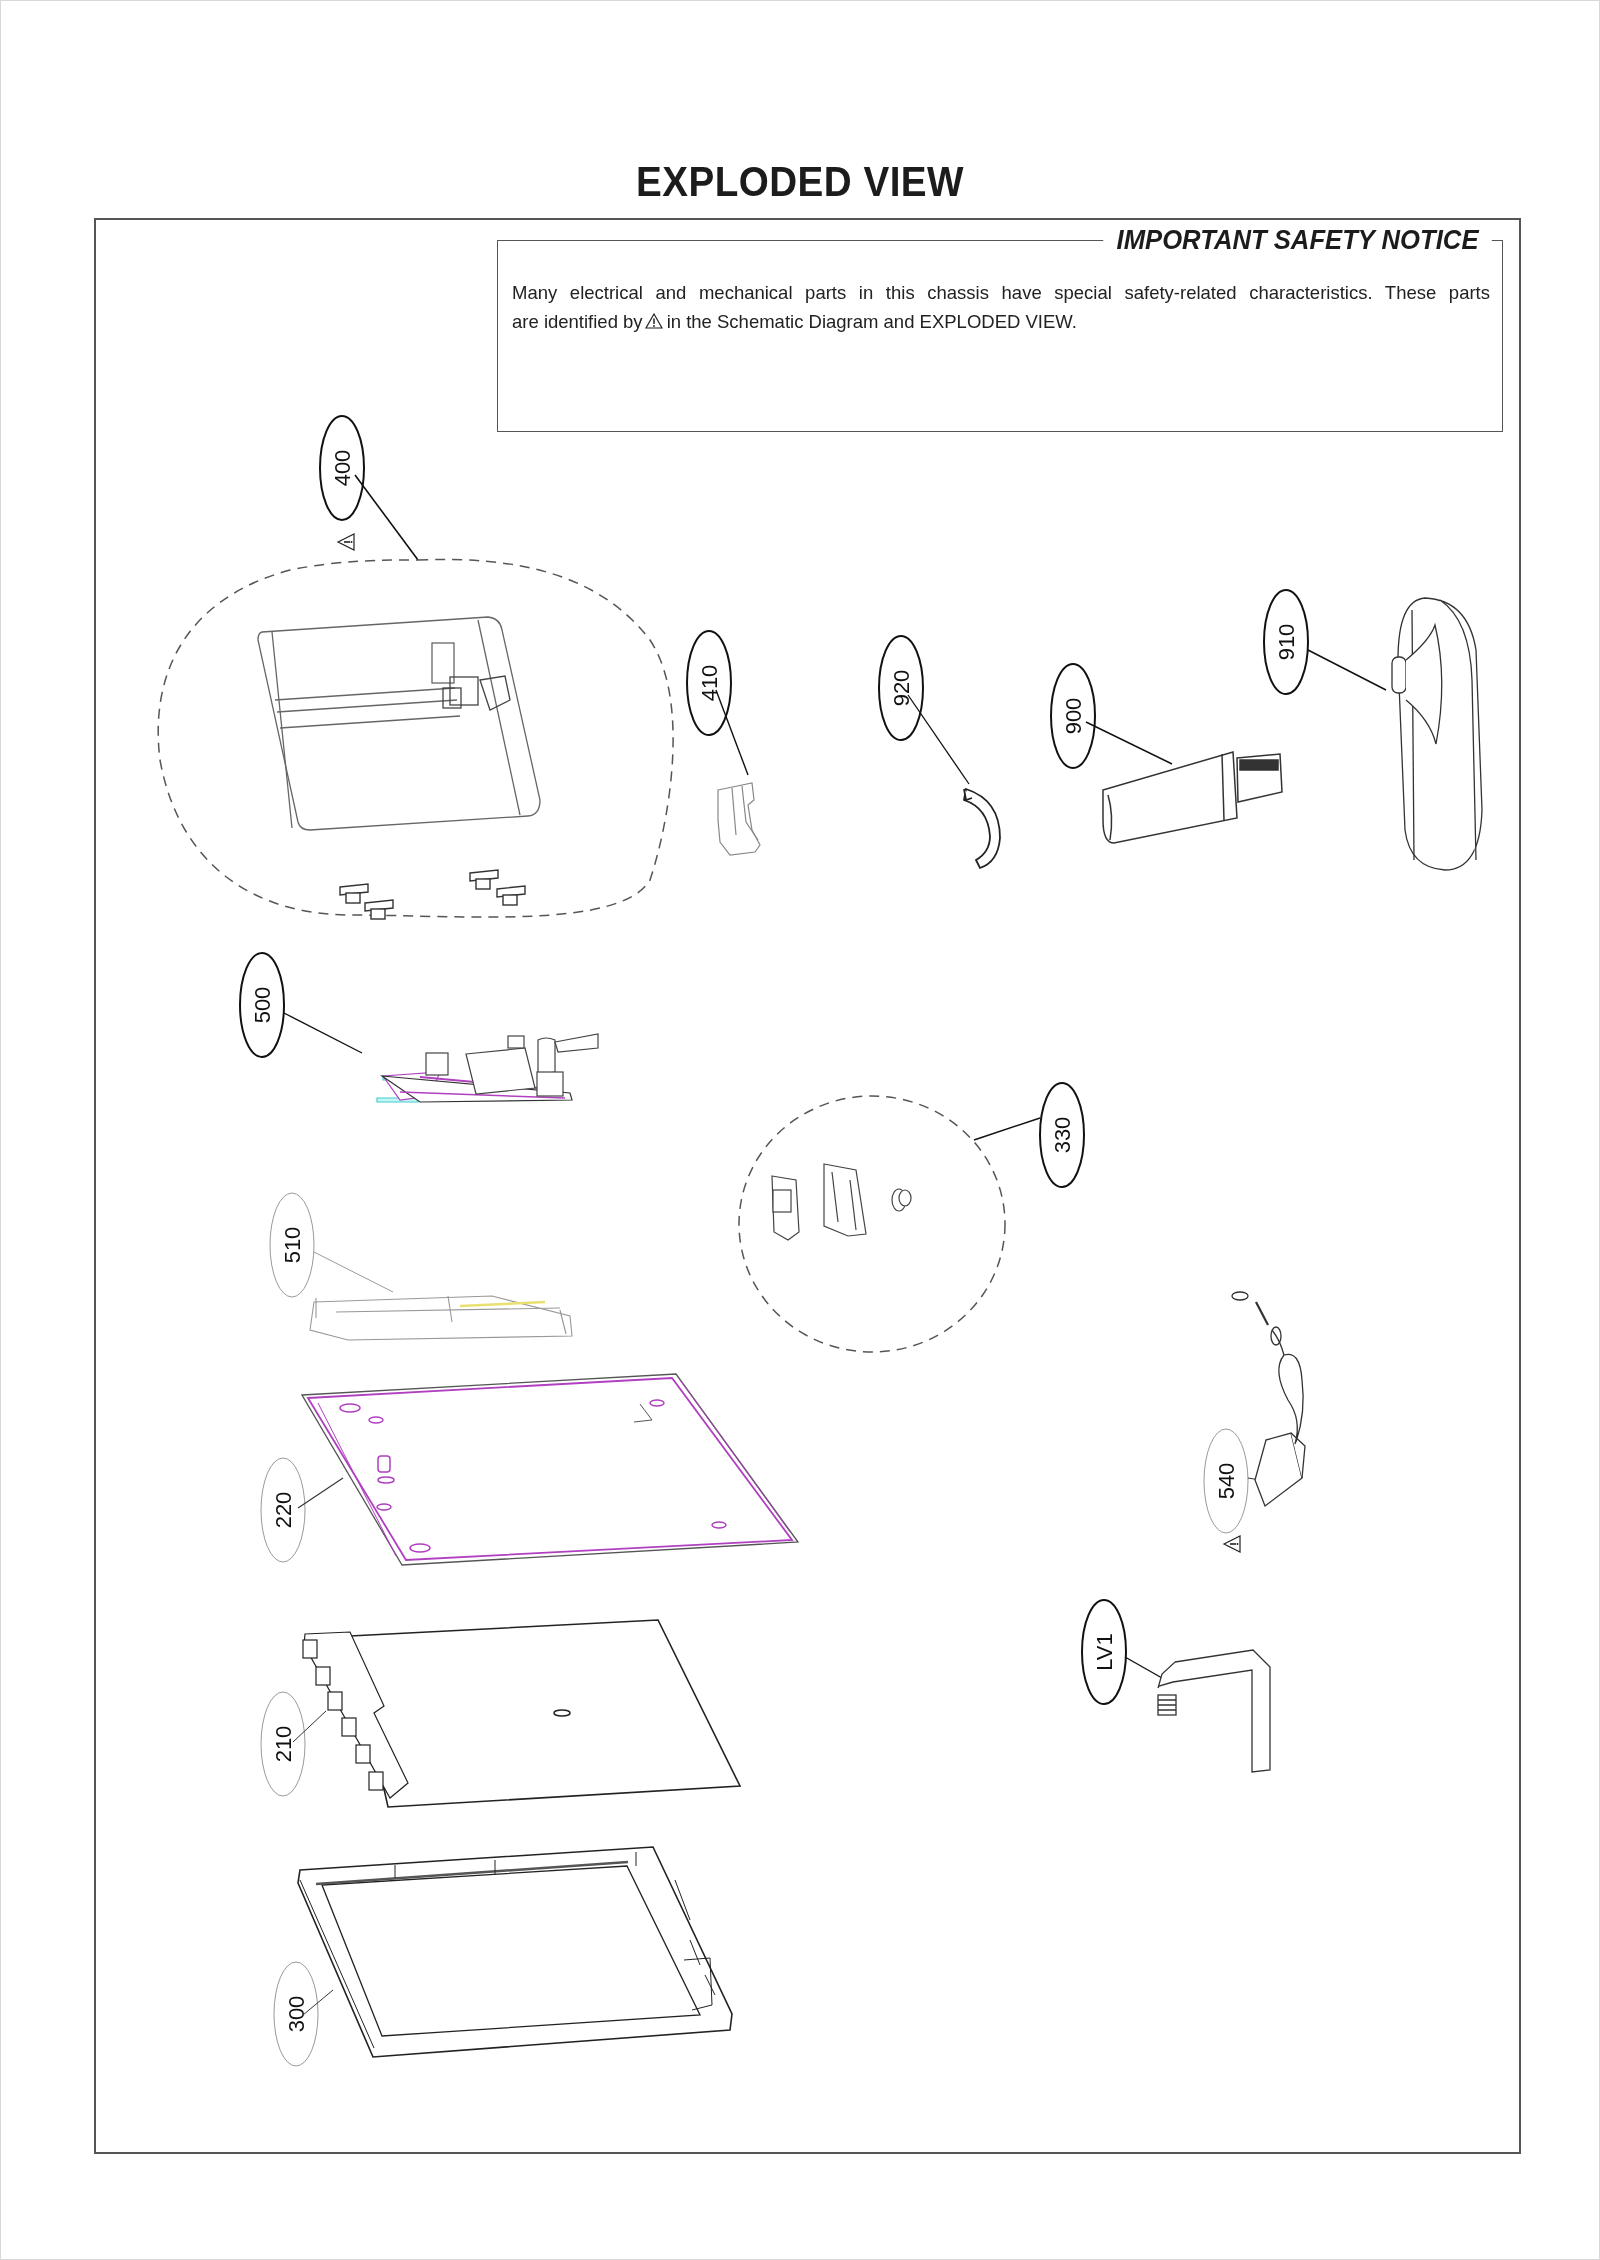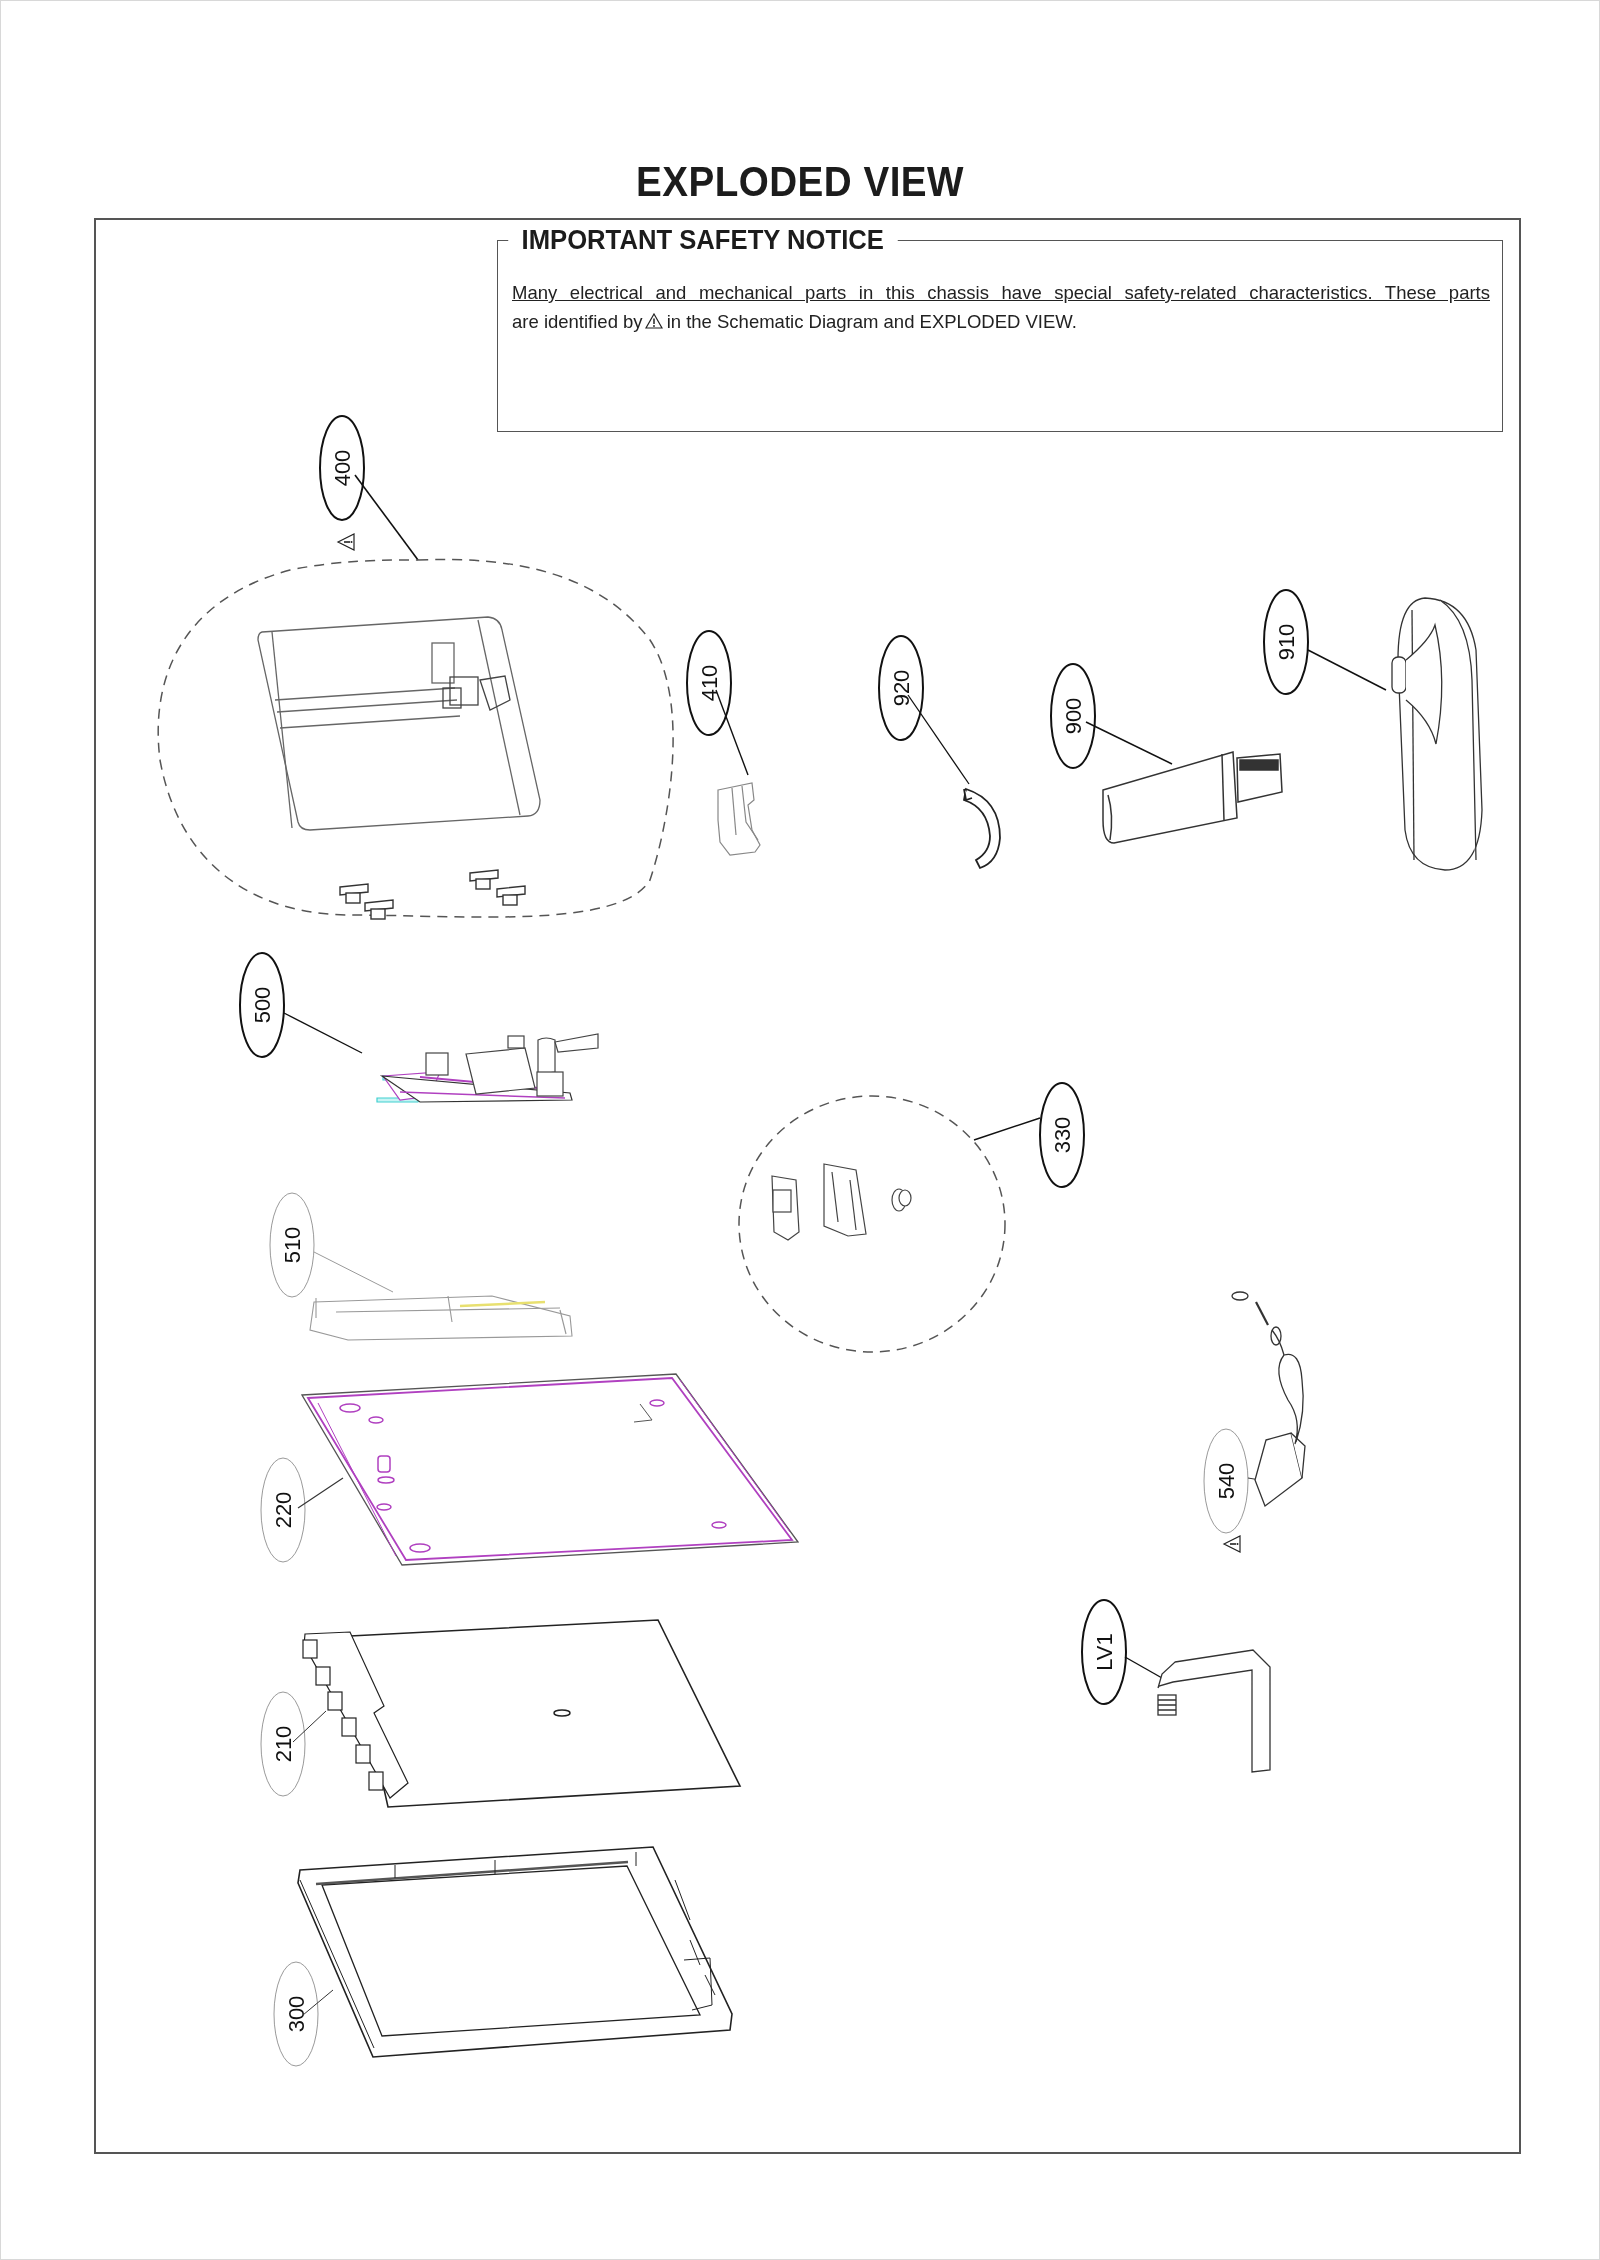--- a/index.html
+++ b/index.html
@@ -1,25 +1,25 @@
 <!DOCTYPE html>
 <html><head>
   <meta charset="utf-8">
   <style>
     html, body { margin: 0; padding: 0; background: #ffffff; }
     body { width: 1600px; height: 2260px; position: relative; overflow: hidden; font-family: "Liberation Sans", sans-serif; color: #1a1a1a; }
     .page-border { position: absolute; left: 0; top: 0; width: 1598px; height: 2258px; border: 1px solid #d8d8d8; }
     .page-title { position: absolute; left: 0; right: 0; top: 158px; text-align: center; font-size: 42px; font-weight: bold; letter-spacing: 0.5px; transform: scaleX(0.92); color: #1c1c1c; }
     .frame { position: absolute; left: 94px; top: 218px; width: 1423px; height: 1932px; border: 2px solid #555; }
     .notice { position: absolute; left: 497px; top: 240px; width: 1004px; height: 190px; border: 1.5px solid #555; }
-    .notice-title { position: absolute; top: -16px; left: 0; right: 0; text-align: left; }
+    .notice-title { position: absolute; top: -16px; left: 0; right: 0; text-align: right; font-style: italic; }
     .notice-title span { background: #fff; padding: 0 14px; font-size: 27px; font-weight: bold; transform: scaleX(0.95); display: inline-block; color: #1c1c1c; }
     .notice-body { position: absolute; left: 14px; right: 12px; top: 38px; font-size: 18.5px; line-height: 28.5px; color: #222; }
     .notice-body p { margin: 0; text-align: justify; text-align-last: left; }
-    .notice-body .just { text-align-last: justify; text-decoration: underline; }
+    .notice-body .just { text-align-last: justify; }
     .warn-inline { display: inline-block; width: 18px; height: 16px; vertical-align: -1px; margin: 0 4px 0 2px; }
     svg.drawing { position: absolute; left: 0; top: 0; }
     .callout-text { font-family: "Liberation Sans", sans-serif; font-size: 22px; fill: #111; }
   </style>
 </head>
 <body>
 
 <div class="page-border"></div>
 
 <div class="page-title">EXPLODED VIEW</div>

